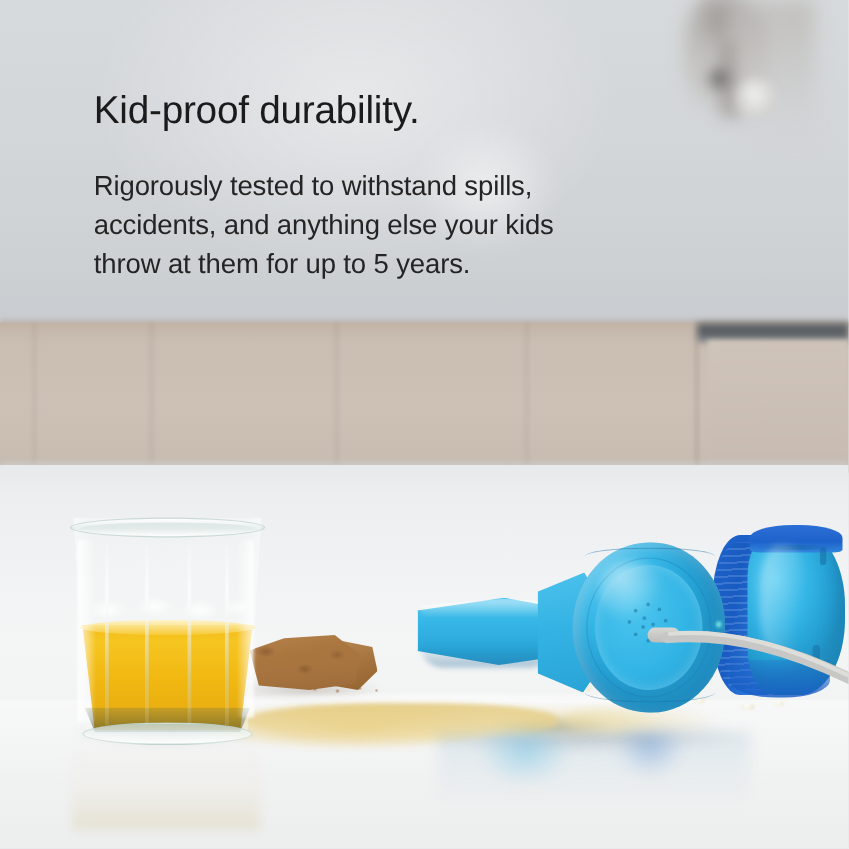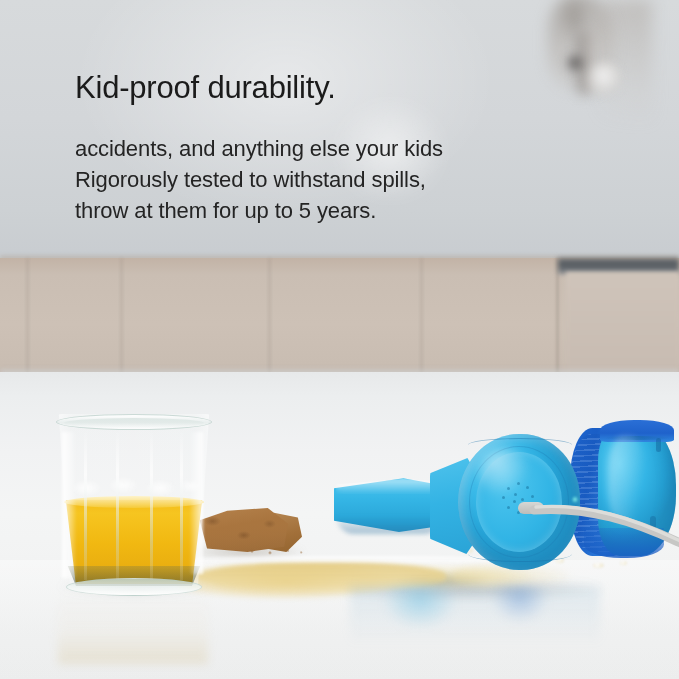--- a/index.html
+++ b/index.html
@@ -541,19 +541,19 @@
     <div class="cable-jack"></div>
     <svg class="cable" viewBox="0 0 260 58">
       <path d="M16 6 C 70 2, 118 18, 160 38 C 196 54, 230 58, 258 56"></path>
       <path class="hi" d="M18 3 C 70 -1, 116 15, 158 35 C 194 51, 228 55, 256 53"></path>
     </svg>
   </div>
 
   <div class="copy">
     <h1 class="headline">Kid-proof durability.</h1>
     <p class="body-copy">
+      <span>Rigorously tested to withstand spills,</span>
       <span>accidents, and anything else your kids</span>
-      <span>Rigorously tested to withstand spills,</span>
       <span>throw at them for up to 5 years.</span>
     </p>
   </div>
 
 </div>
 
 </body></html>

